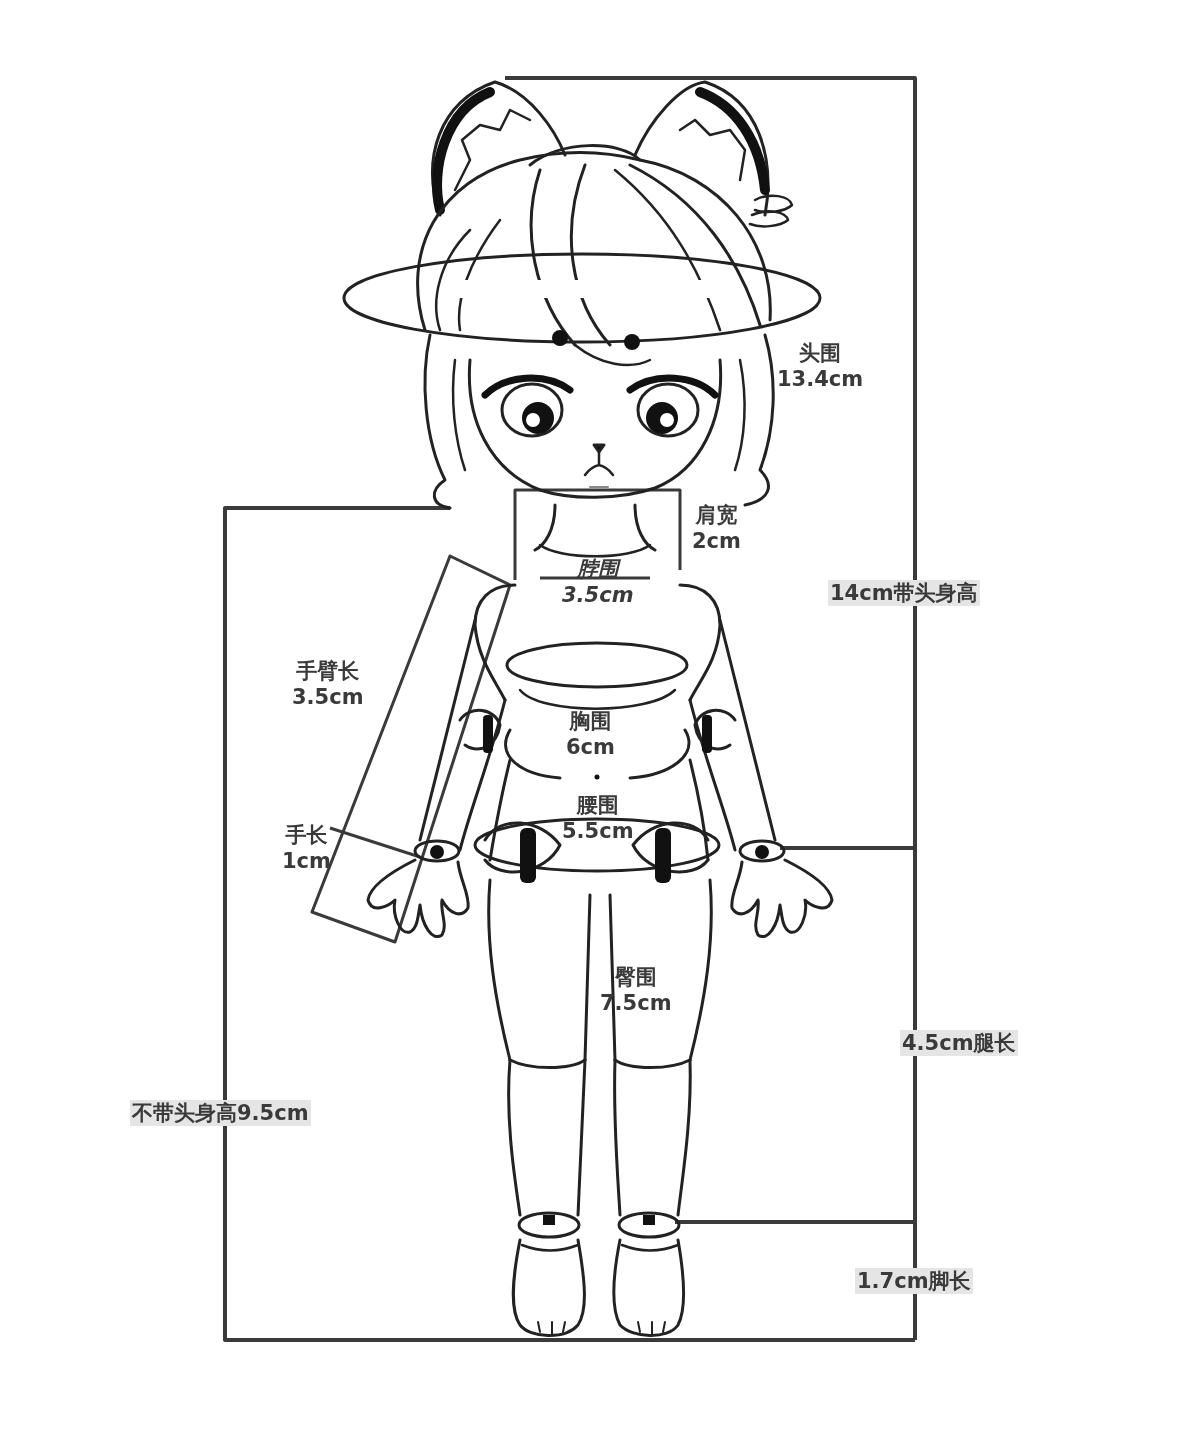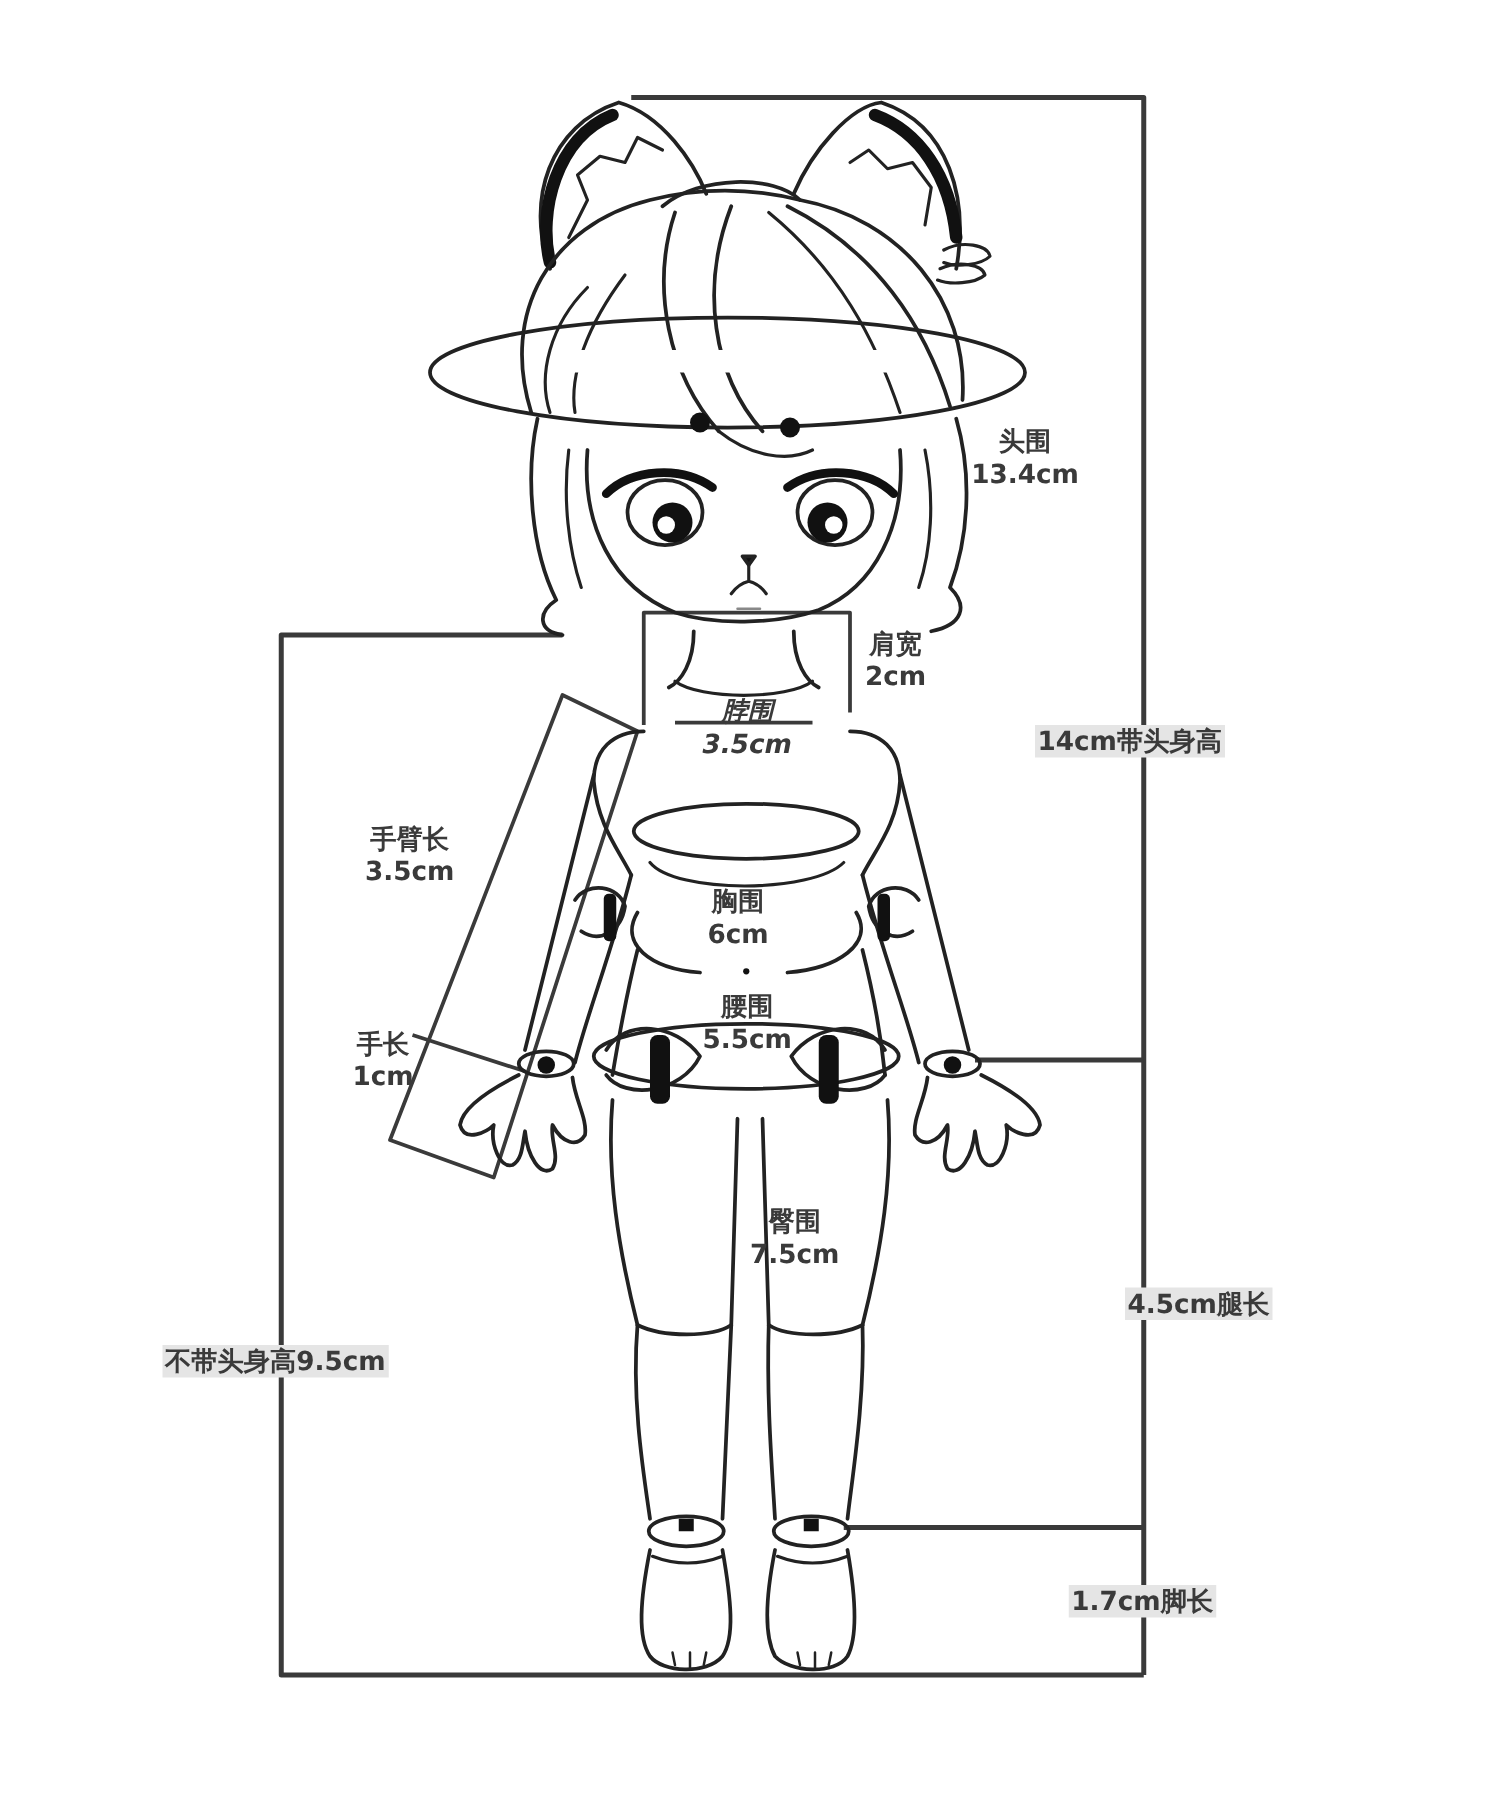--- a/index.html
+++ b/index.html
@@ -197,16 +197,16 @@
     <span>1cm</span>
   </div>
 
   <div class="lbl nobg" style="left:560px; top:964px;margin-left:38px;">
     <span>臀围</span>
     <span>7.5cm</span>
   </div>
 
   <div class="lbl" style="left:852px; top:1030px;margin-left:48px;">4.5cm腿长</div>
 
-  <div class="lbl" style="left:130px; top:1076px;">不带头身高9.5cm</div>
+  <div class="lbl" style="left:130px; top:1100px;">不带头身高9.5cm</div>
 
   <div class="lbl" style="left:855px; top:1268px;">1.7cm脚长</div>
 </div>
 
 </body></html>

